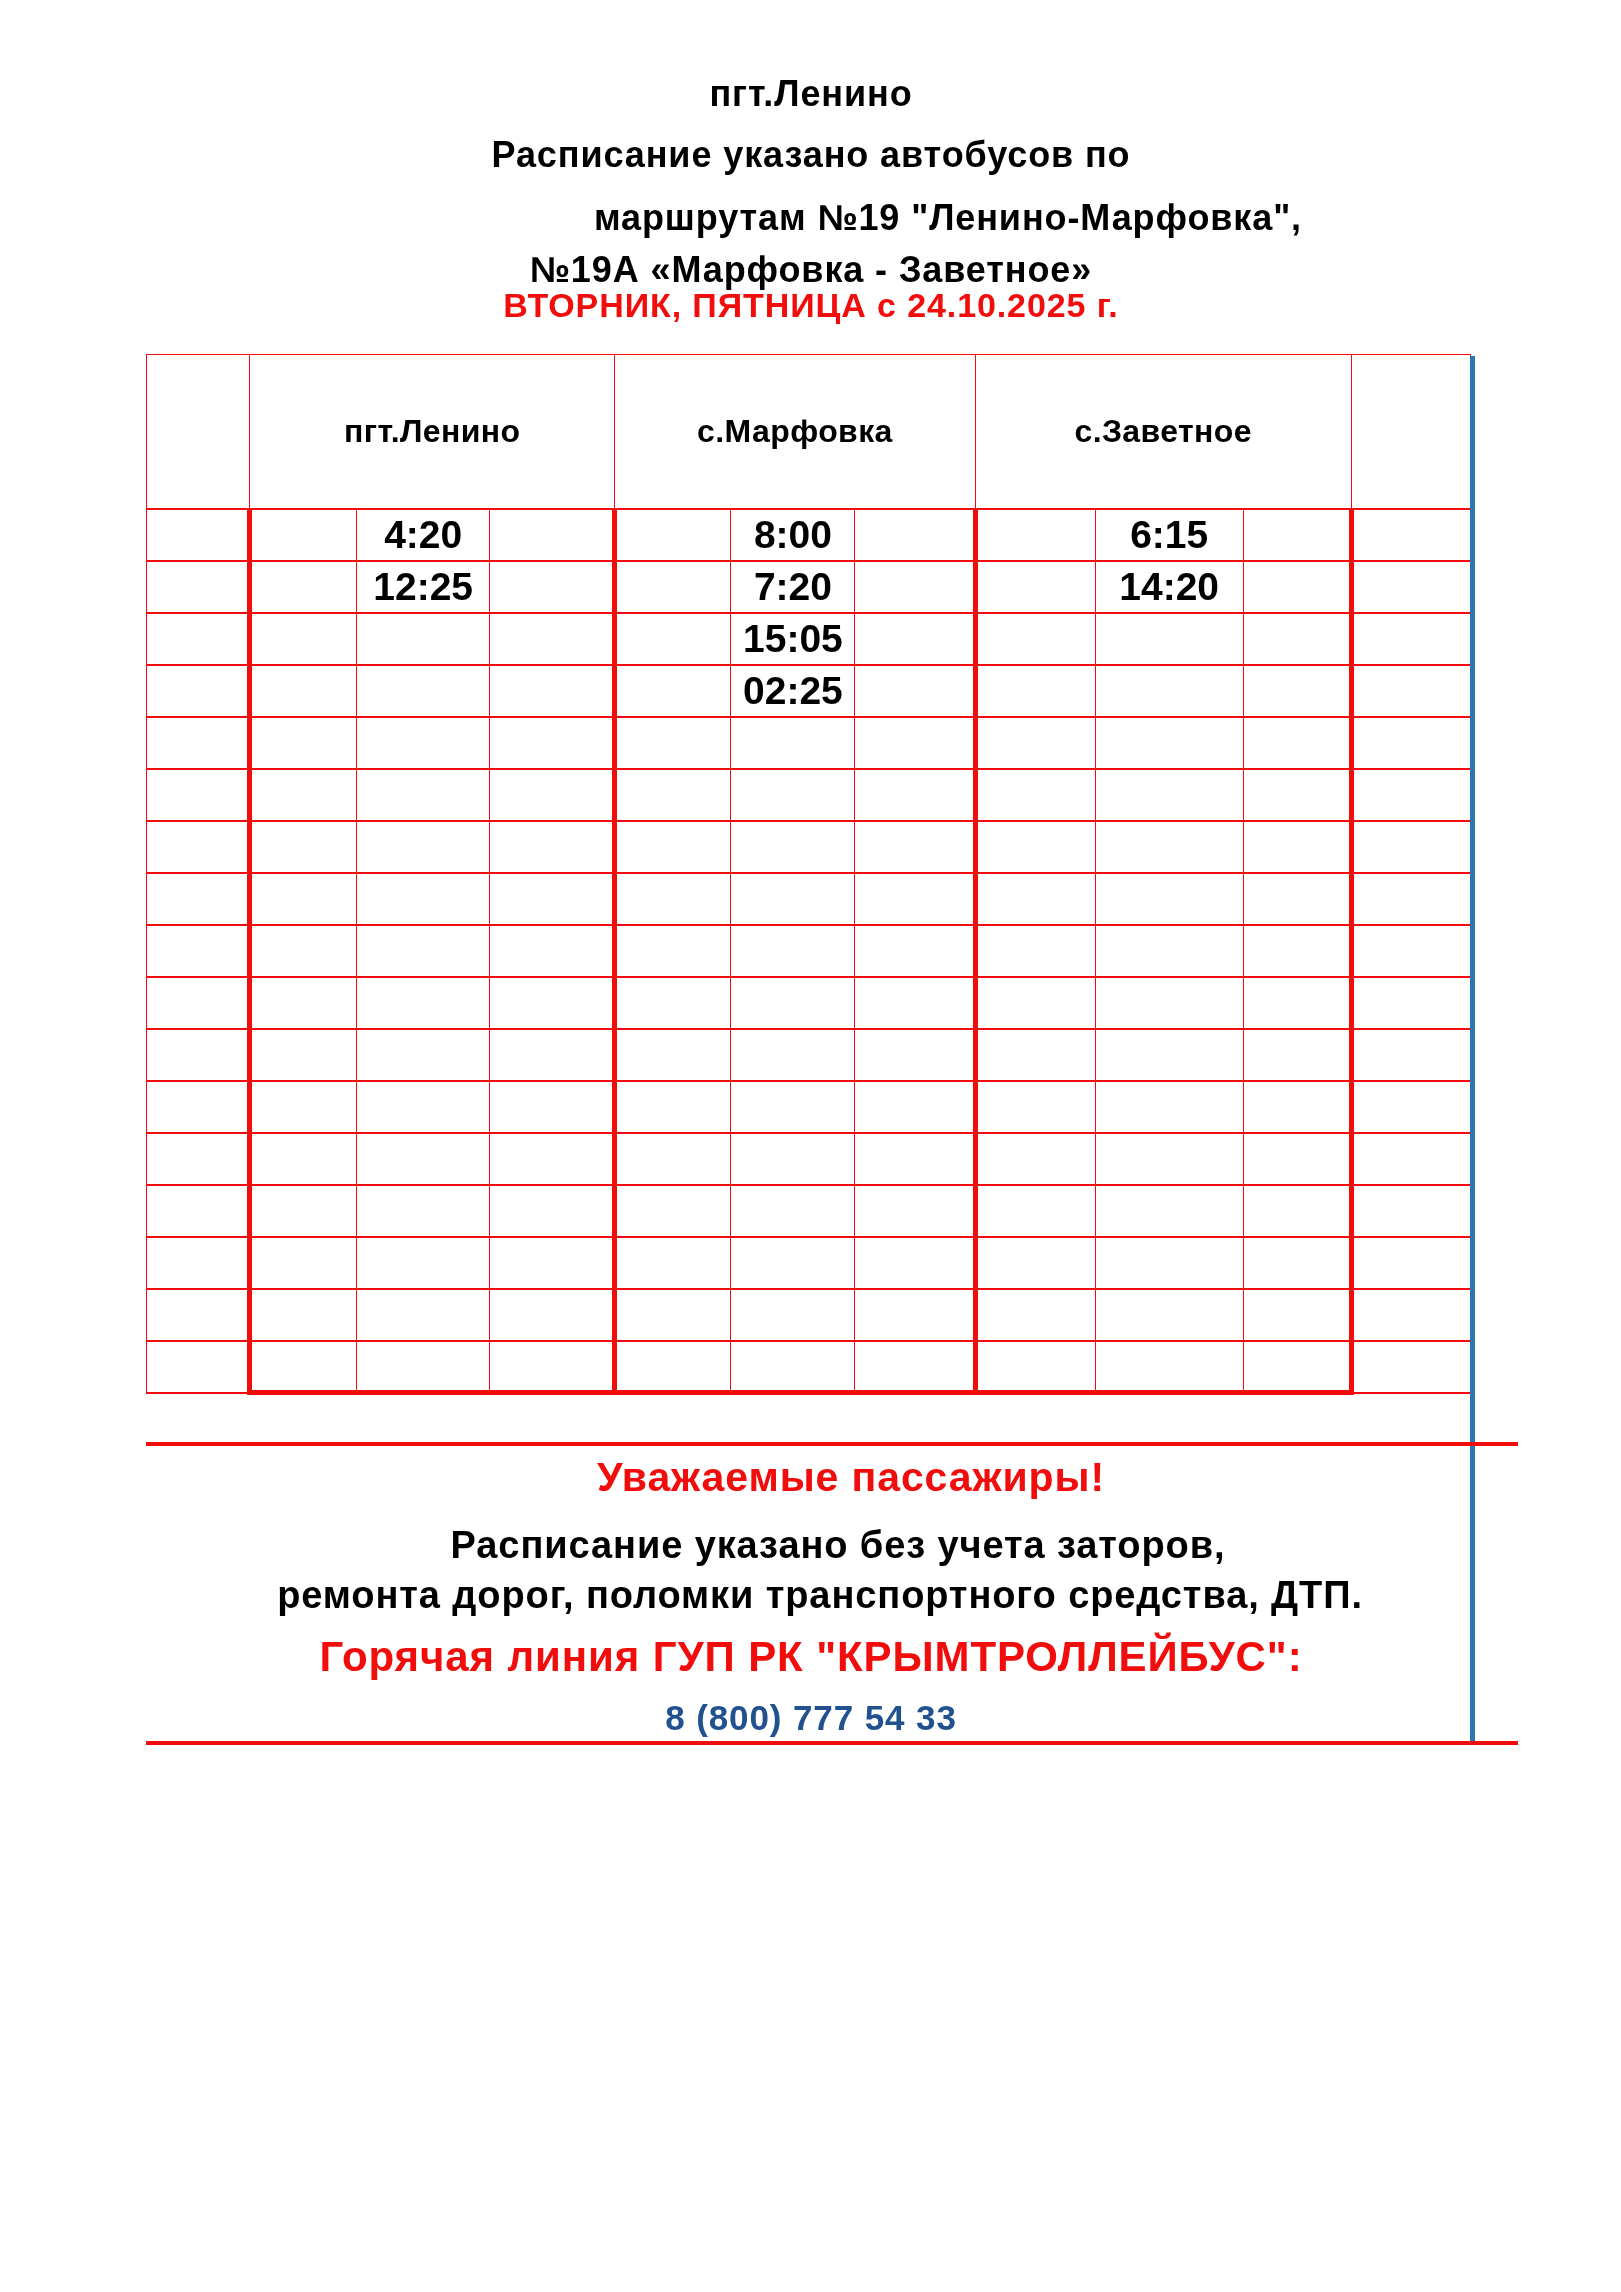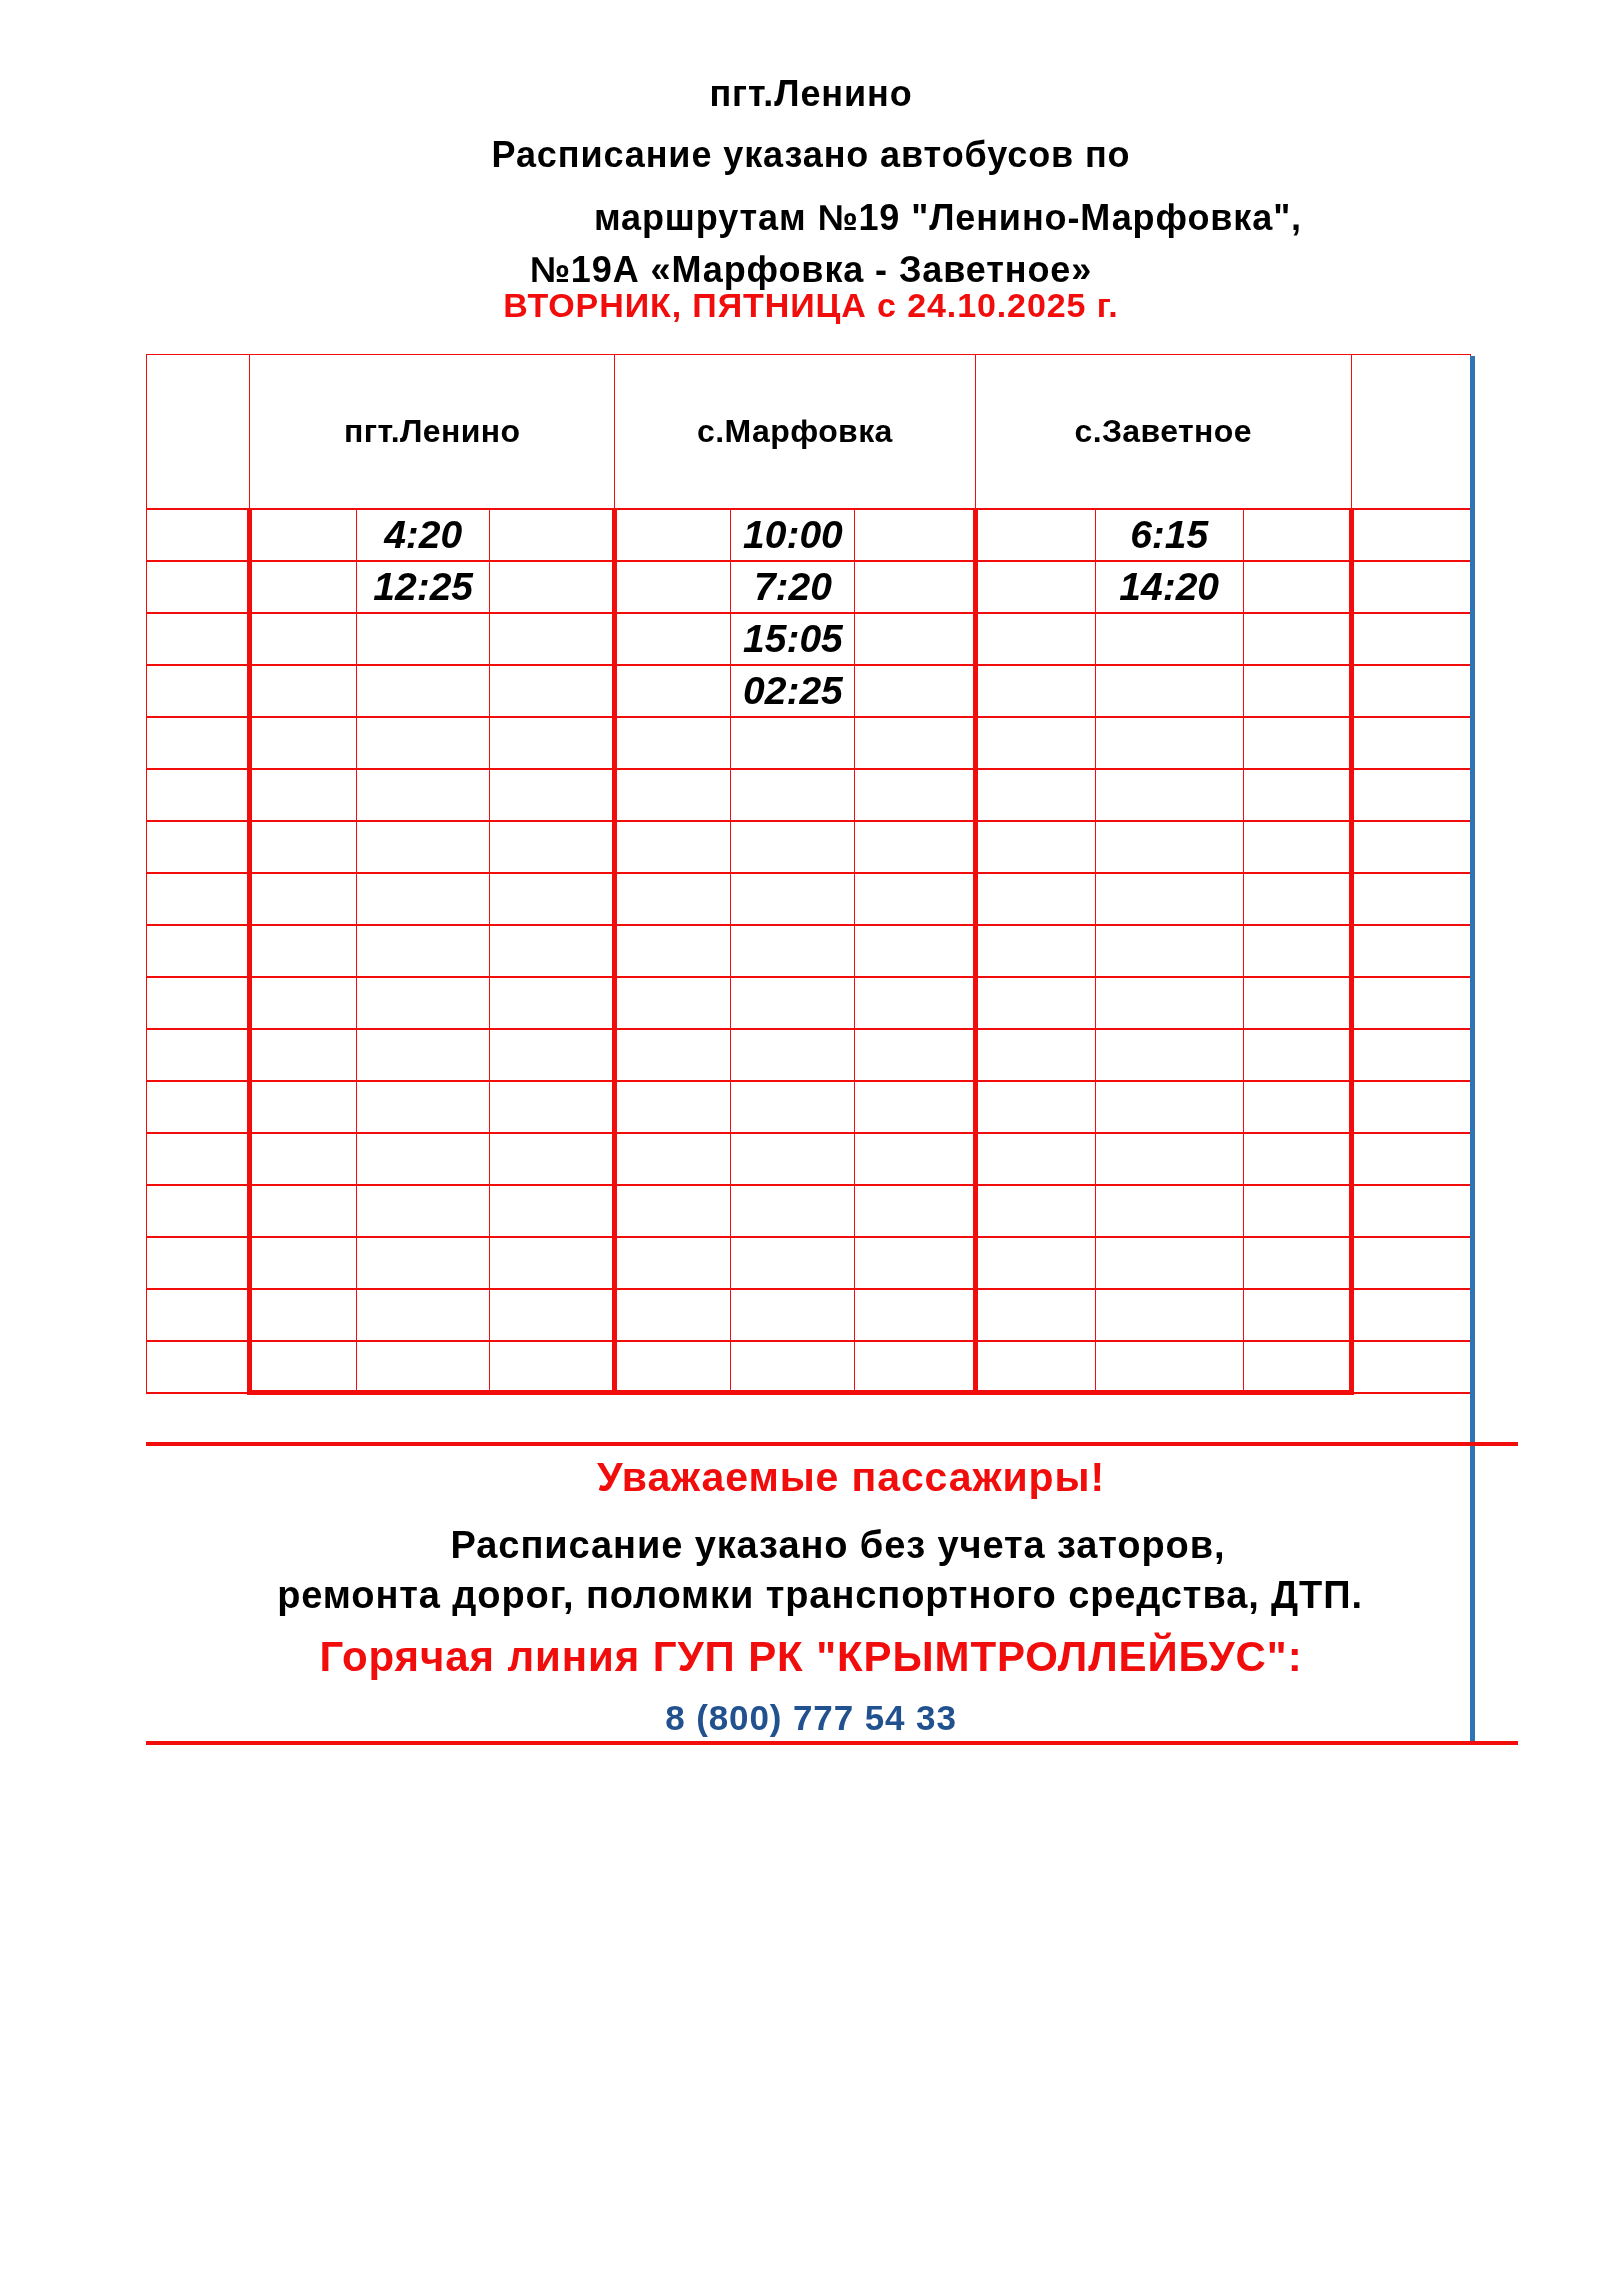--- a/index.html
+++ b/index.html
@@ -52,21 +52,21 @@
   }
   td.ca{border-right-width:5.4px;}
   td.ck{border-left-width:5.4px;border-right:none;}
   tbody td.c1{border-left-width:5.4px;}
   tbody td.c3{border-right-width:5.4px;}
   tbody td.c6{border-right-width:5.4px;}
   tbody td.c9{border-right-width:5.4px;}
   tbody td.c10{border-right:none;}
   tr.last td{border-bottom-width:5.4px;}
   tr.last td.c0,tr.last td.c10{border-bottom-width:2.7px;}
-  td.t{font-size:39px;font-weight:bold;font-style:italic;}
+  td.t{font-size:39px;font-weight:bold;}
 
   
   .blueline{
     position:absolute;left:1470px;top:356px;
     width:4.5px;height:1389px;
     background:var(--blue);
   }
 
   
   .hr{position:absolute;left:146px;width:1372px;height:3.6px;background:var(--red);}
@@ -117,21 +117,21 @@
           <td class="ck"></td>
         </tr>
       </thead>
     <tbody>
         <tr>
           <td class="c0"></td>
           <td class="c1"></td>
           <td class="c2 t">4:20</td>
           <td class="c3"></td>
           <td class="c4"></td>
-          <td class="c5 t">10:00</td>
+          <td class="c5 t">8:00</td>
           <td class="c6"></td>
           <td class="c7"></td>
           <td class="c8 t">6:15</td>
           <td class="c9"></td>
           <td class="c10"></td>
         </tr>
         <tr>
           <td class="c0"></td>
           <td class="c1"></td>
           <td class="c2 t">12:25</td>

